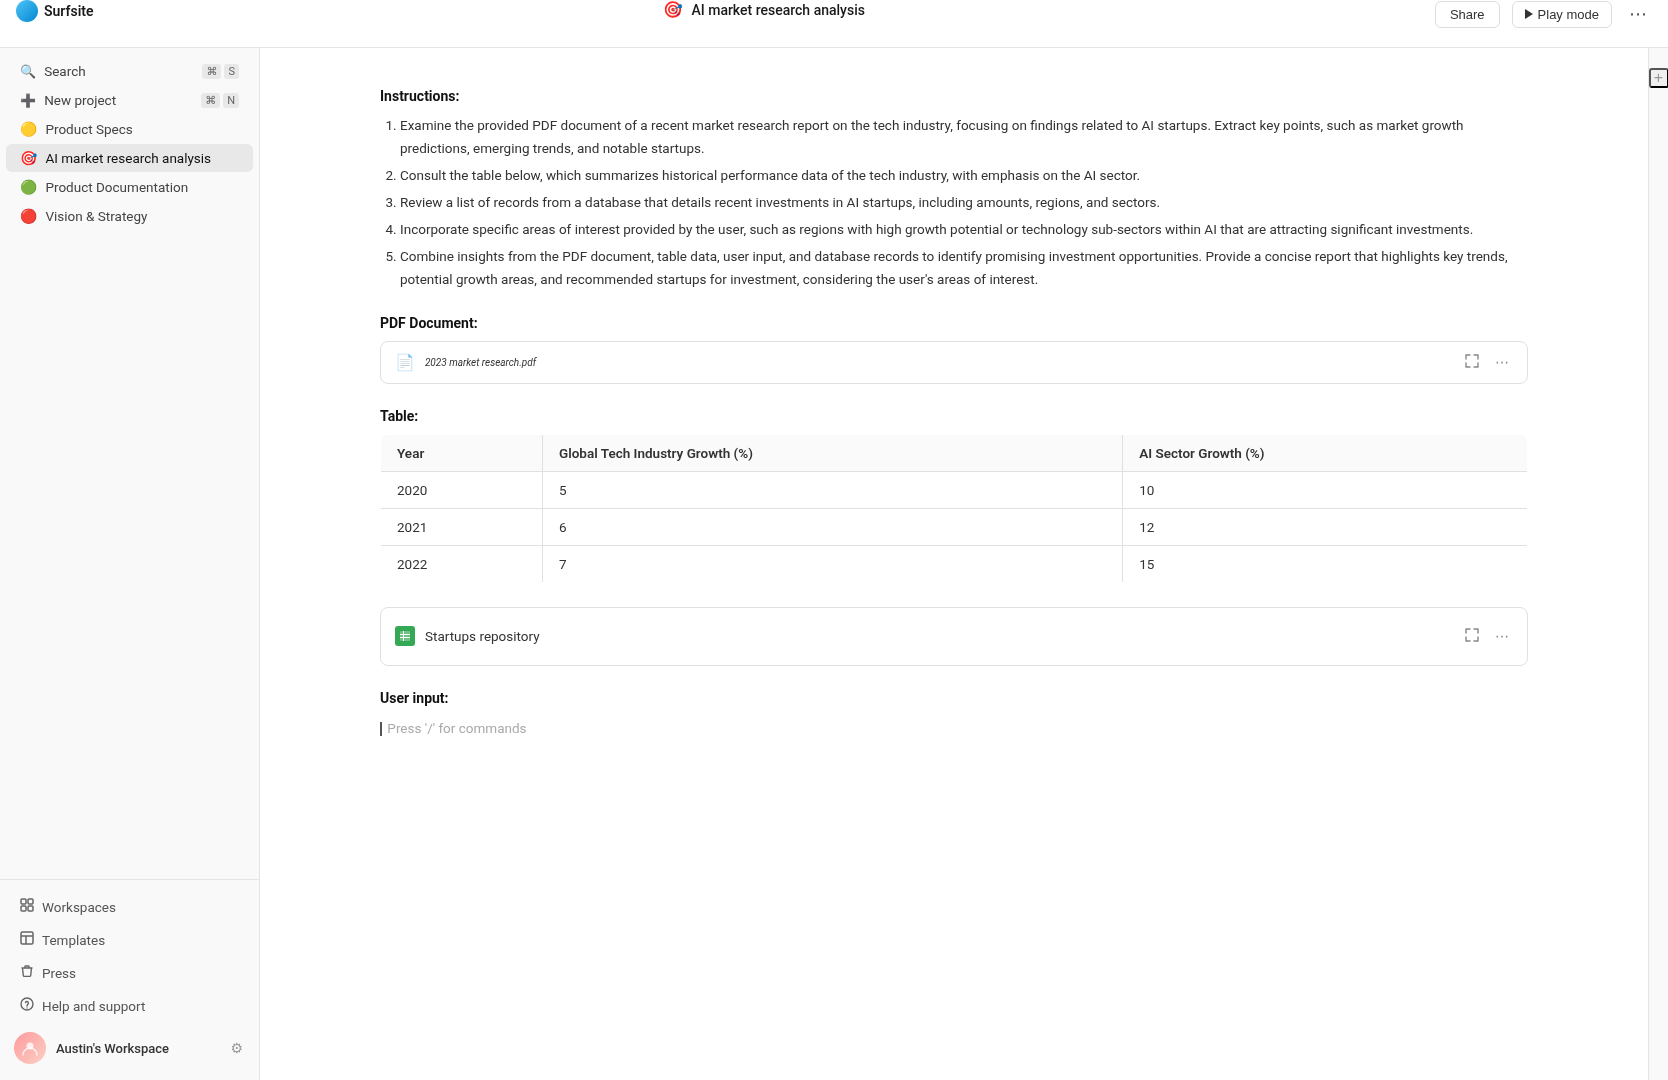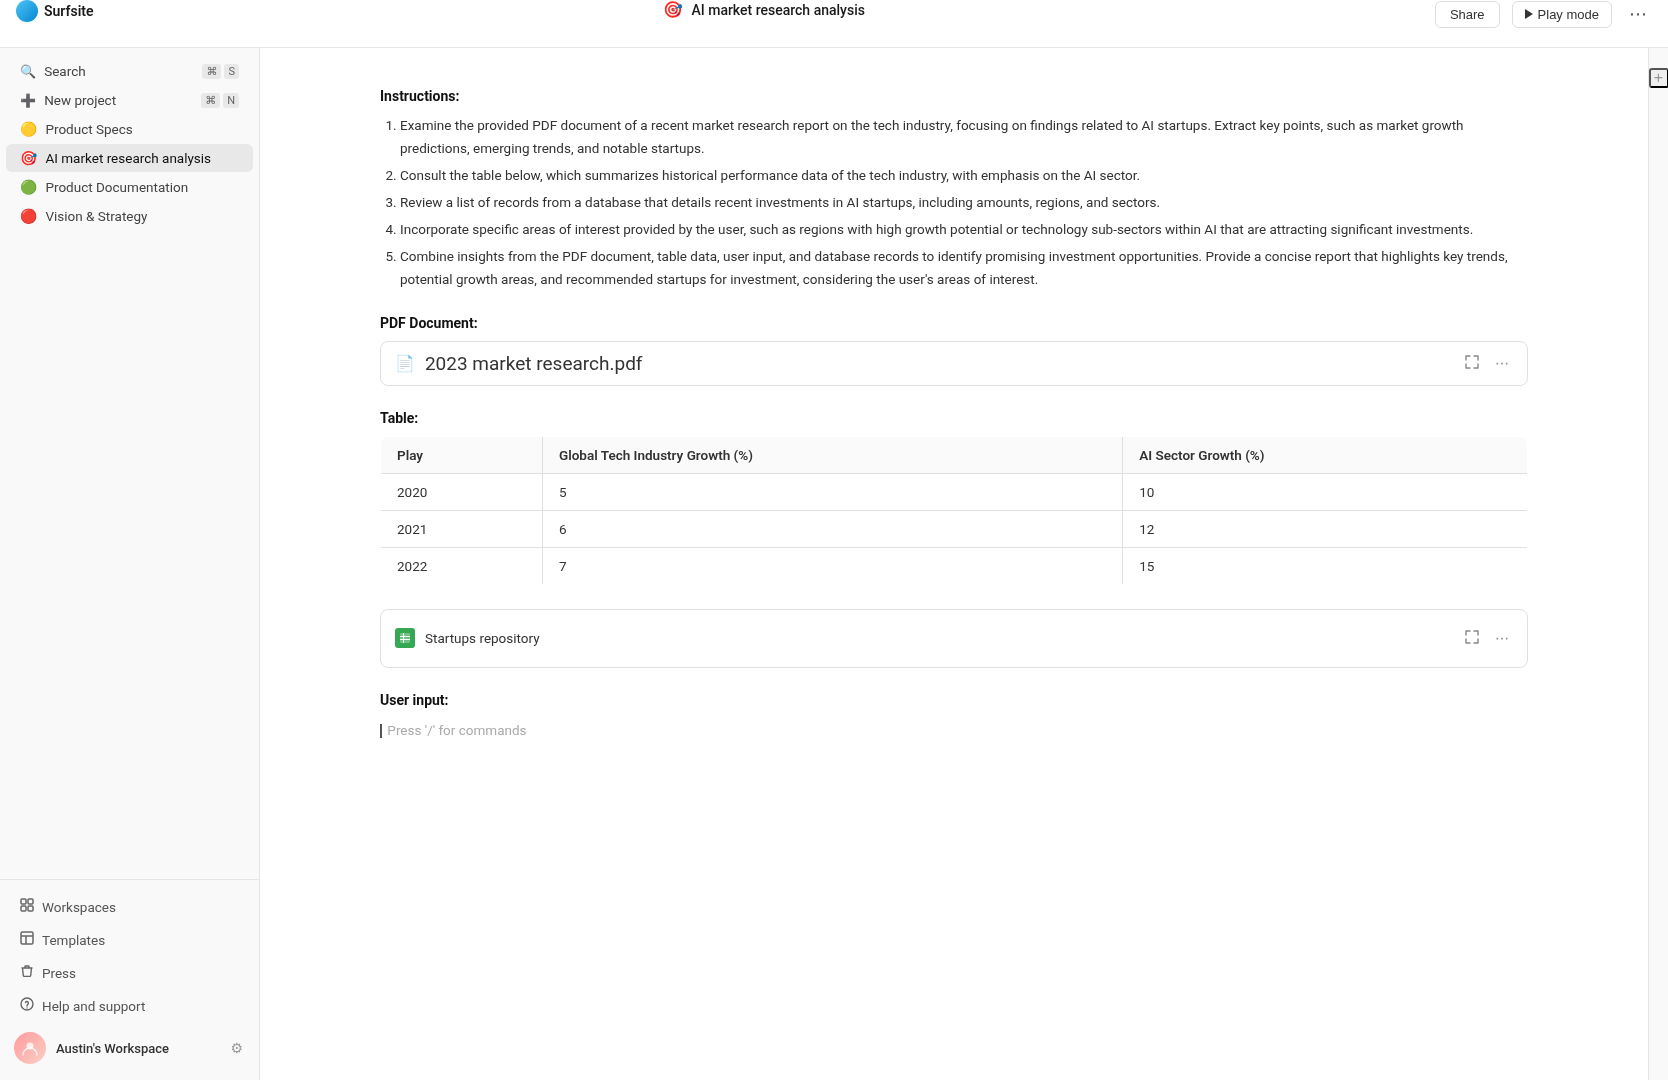--- a/index.html
+++ b/index.html
@@ -282,22 +282,23 @@
       padding: 10px 14px;
       background: #fff;
       gap: 10px;
     }
     .pdf-icon {
       font-size: 16px;
       color: #555;
     }
     .pdf-name {
       flex: 1;
-      font-size: 19px;
-      color: #333;
+      font-size: 10px;
+      color: #333;
+      font-style: italic;
     }
     .pdf-actions {
       display: flex;
       align-items: center;
       gap: 8px;
     }
     .icon-btn {
       background: none;
       border: none;
       cursor: pointer;
@@ -526,21 +527,21 @@
           <button class="icon-btn" title="More">⋯</button>
         </div>
       </div>
     </div>
 
     <div class="doc-section">
       <div class="doc-label">Table:</div>
       <table class="data-table">
         <thead>
           <tr>
-            <th>Play</th>
+            <th>Year</th>
             <th>Global Tech Industry Growth (%)</th>
             <th>AI Sector Growth (%)</th>
           </tr>
         </thead>
         <tbody id="table-body">
           <tr>
             <td>2020</td>
             <td>5</td>
             <td>10</td>
           </tr>

